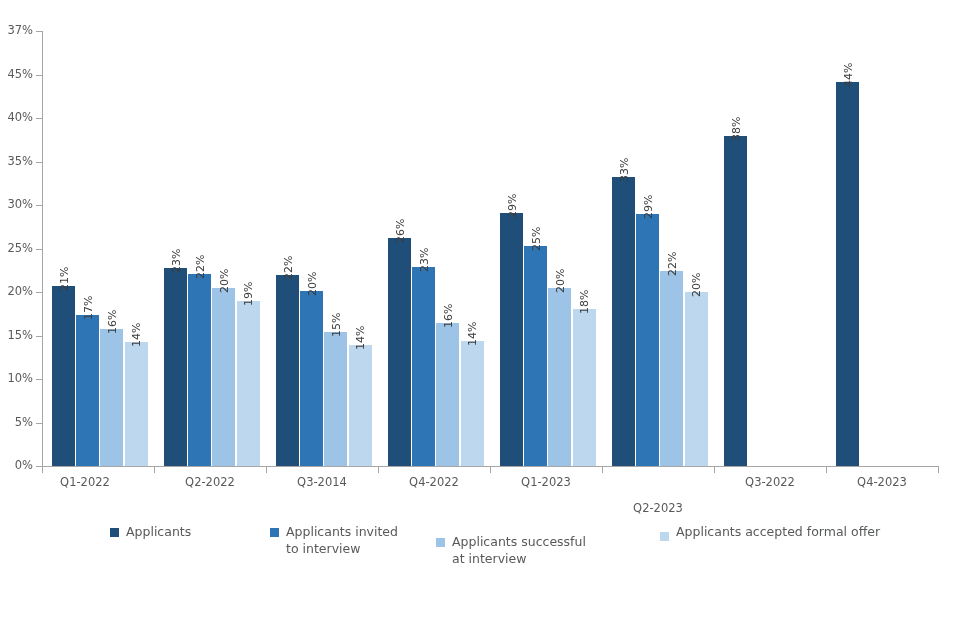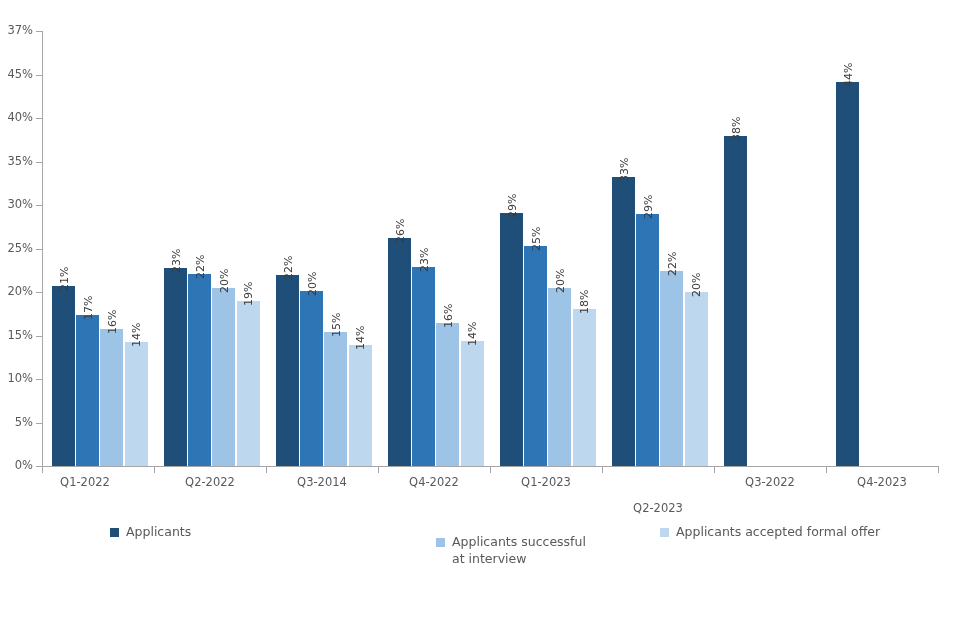--- a/index.html
+++ b/index.html
@@ -245,25 +245,30 @@
       <div class="x-tick" style="left: 826px;"></div>
       <div class="cat-label" style="left: 826px; width: 112px;">Q4-2023</div>
       <div class="x-tick" style="left: 938px;"></div>
     </div>
 
   <div class="legend" id="legend">
       <div class="legend-item" style="left: 68px;">
         <span class="legend-swatch" style="background: rgb(31, 78, 121);"></span>
         <span class="legend-text">Applicants</span>
       </div>
+      <div class="legend-item" style="left: 228px;">
+        <span class="legend-swatch" style="background: rgb(46, 117, 182);"></span>
+        <span class="legend-text">Applicants invited
+to interview</span>
+      </div>
       <div class="legend-item" style="left: 394px; margin-top: 10px;">
         <span class="legend-swatch" style="background: rgb(157, 195, 230);"></span>
         <span class="legend-text">Applicants successful
 at interview</span>
       </div>
-      <div class="legend-item" style="left: 618px;">
+      <div class="legend-item" style="left: 618px; align-items: flex-end;">
         <span class="legend-swatch" style="background: rgb(189, 215, 238);"></span>
         <span class="legend-text">Applicants accepted formal offer</span>
       </div>
     </div>
 
 
 </div>
 
 </body></html>

